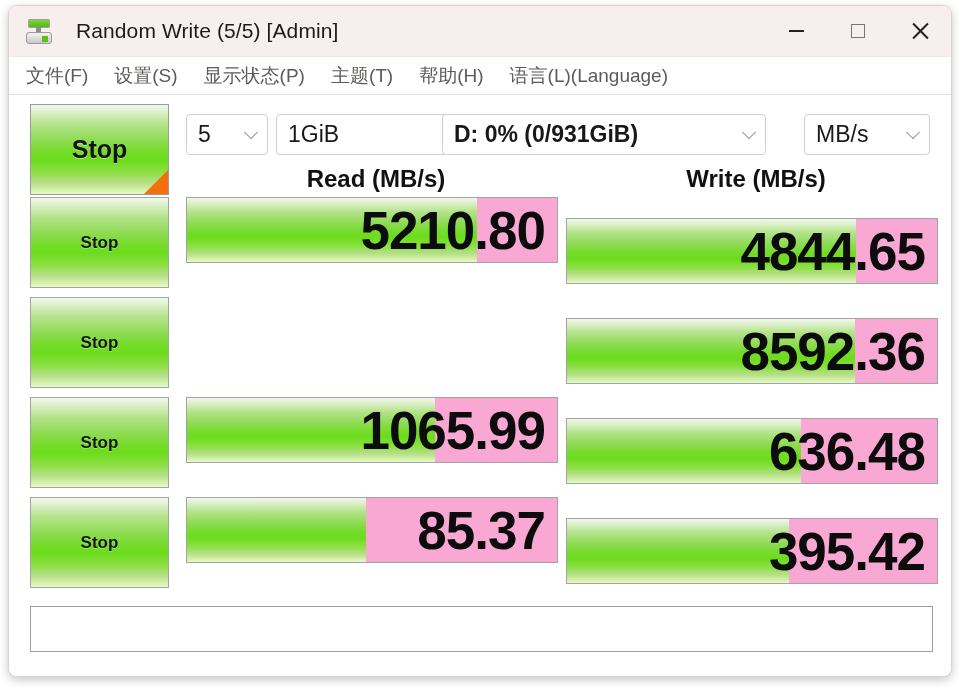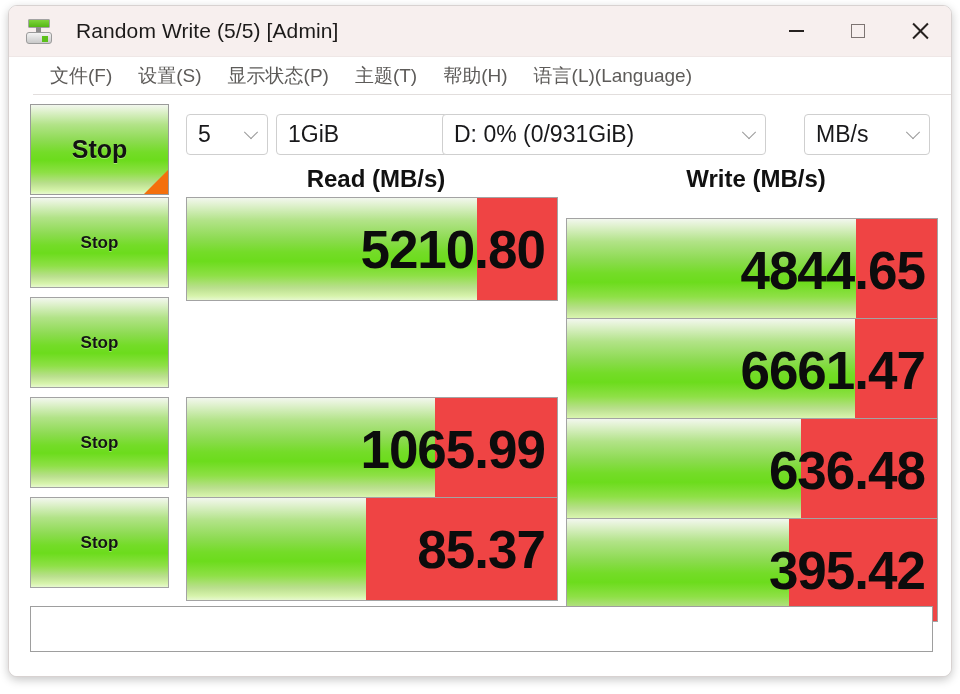--- a/index.html
+++ b/index.html
@@ -117,21 +117,20 @@
   .glyph-close:after  { transform: rotate(-45deg); }
 
   
   .menubar {
     height: 37px;
     background: #ffffff;
     display: flex;
     align-items: center;
     padding-left: 17px;
     border-bottom: 1px solid #e2dedd;
-    margin-left: 24px;
   }
   .menuitem {
     font-size: 19px;
     color: #5d5b59;
     margin-right: 26px;
     white-space: nowrap;
     cursor: default;
   }
 
   
@@ -223,21 +222,21 @@
     flex: none;
   }
   .chev {
     width: 9px; height: 9px;
     border-right: 1.6px solid #9a9a9a;
     border-bottom: 1.6px solid #9a9a9a;
     transform: rotate(45deg) translate(-2px,-2px);
   }
   #combo-count  { left: 164px; width: 82px;  }
   #combo-size   { left: 254px; width: 190px; }
-  #combo-drive  { left: 420px; width: 324px; }
+  #combo-drive  { left: 420px; width: 324px; font-weight: bold; }
   #combo-unit   { left: 782px; width: 126px; }
 
   .colhead {
     position: absolute;
     top: 61px;
     font-size: 24px;
     font-weight: bold;
     color: #111111;
     text-align: center;
   }
@@ -270,23 +269,23 @@
   }
   .row-stop .label {
     font-size: 17px;
     font-weight: bold;
     color: #141414;
     text-shadow: 0 1px 0 rgba(255,255,255,0.3);
   }
   .bar {
     position: absolute;
     top: 0;
-    height: 104px;
+    height: 66px;
     width: 372px;
-    background: #ef4444;
+    background: #f9a8d4;
     border: 1px solid #a3a3a3;
     box-sizing: border-box;
     overflow: hidden;
   }
   .bar.read  { left: 164px; }
   .bar.write { left: 544px; margin-top: 21px; }
   .bar .fill {
     position: absolute;
     left: 0; top: 0;
     height: 100%;
@@ -414,21 +413,21 @@
           <div class="num">4844.65</div>
         </div>
       </div>
 
       <div class="row">
         <div class="row-stop greenfill">
           <span class="label">Stop</span>
         </div>
         <div class="bar write">
           <div class="fill greenfill" style="width: 77.8%;"></div>
-          <div class="num">6661.47</div>
+          <div class="num">8592.36</div>
         </div>
       </div>
 
       <div class="row">
         <div class="row-stop greenfill">
           <span class="label">Stop</span>
         </div>
         <div class="bar read">
           <div class="fill greenfill" style="width: 67%;"></div>
           <div class="num">1065.99</div>

